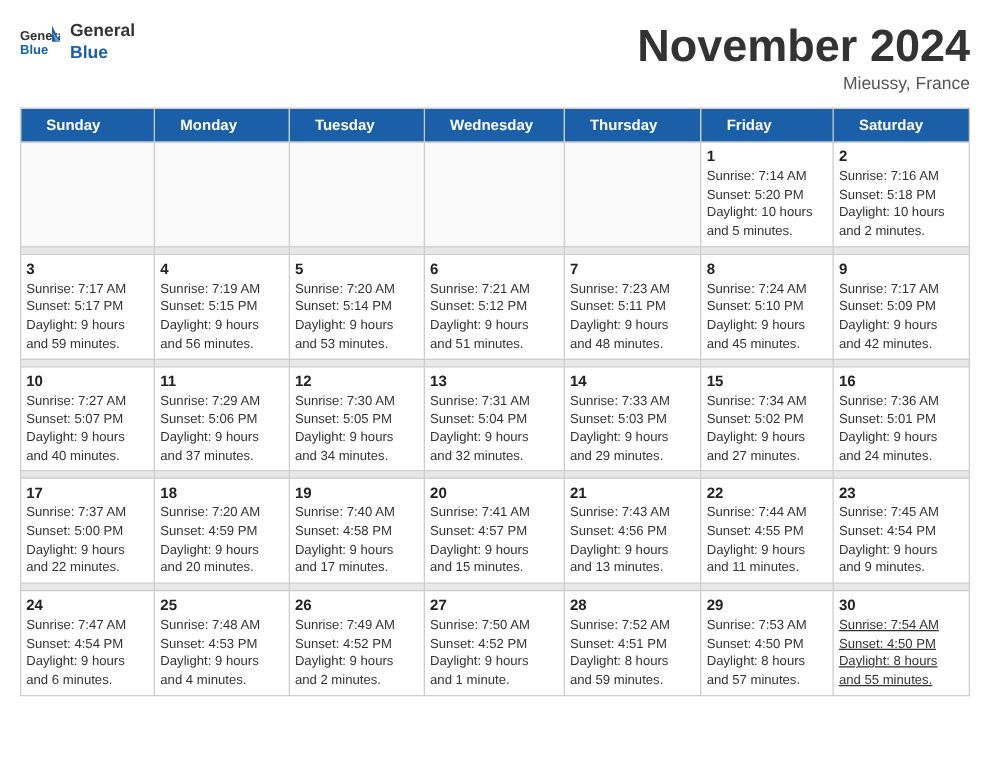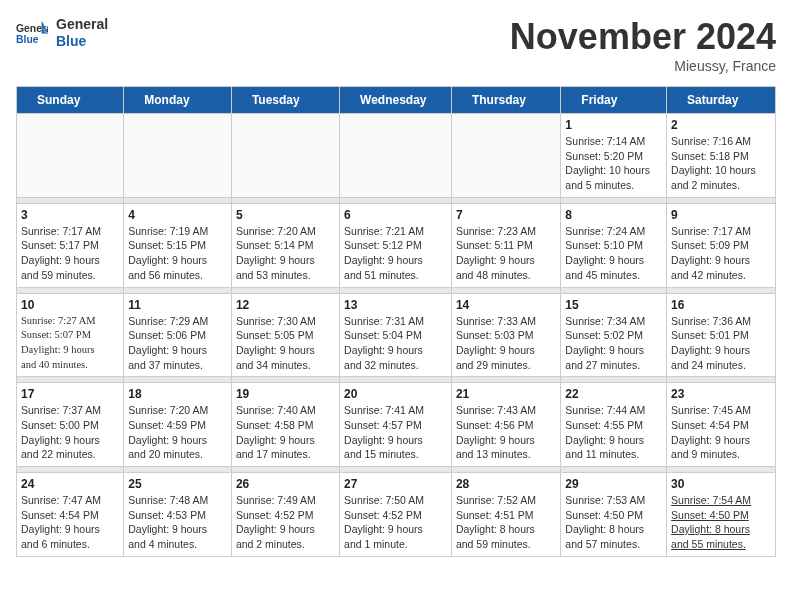--- a/index.html
+++ b/index.html
@@ -199,21 +199,21 @@
         <td></td>
         <td></td>
         <td></td>
         <td></td>
         <td></td>
         <td></td>
       </tr>
       <tr>
         <td>
           <div class="day-num">10</div>
-          <div class="day-info" style="white-space: pre-line; font-family: Liberation Serif, serif;">Sunrise: 7:27 AM
+          <div class="day-info" style="white-space: pre-line;">Sunrise: 7:27 AM
 Sunset: 5:07 PM
 Daylight: 9 hours
 and 40 minutes.</div>
         </td>
         <td>
           <div class="day-num">11</div>
           <div class="day-info" style="white-space: pre-line;">Sunrise: 7:29 AM
 Sunset: 5:06 PM
 Daylight: 9 hours
 and 37 minutes.</div>

